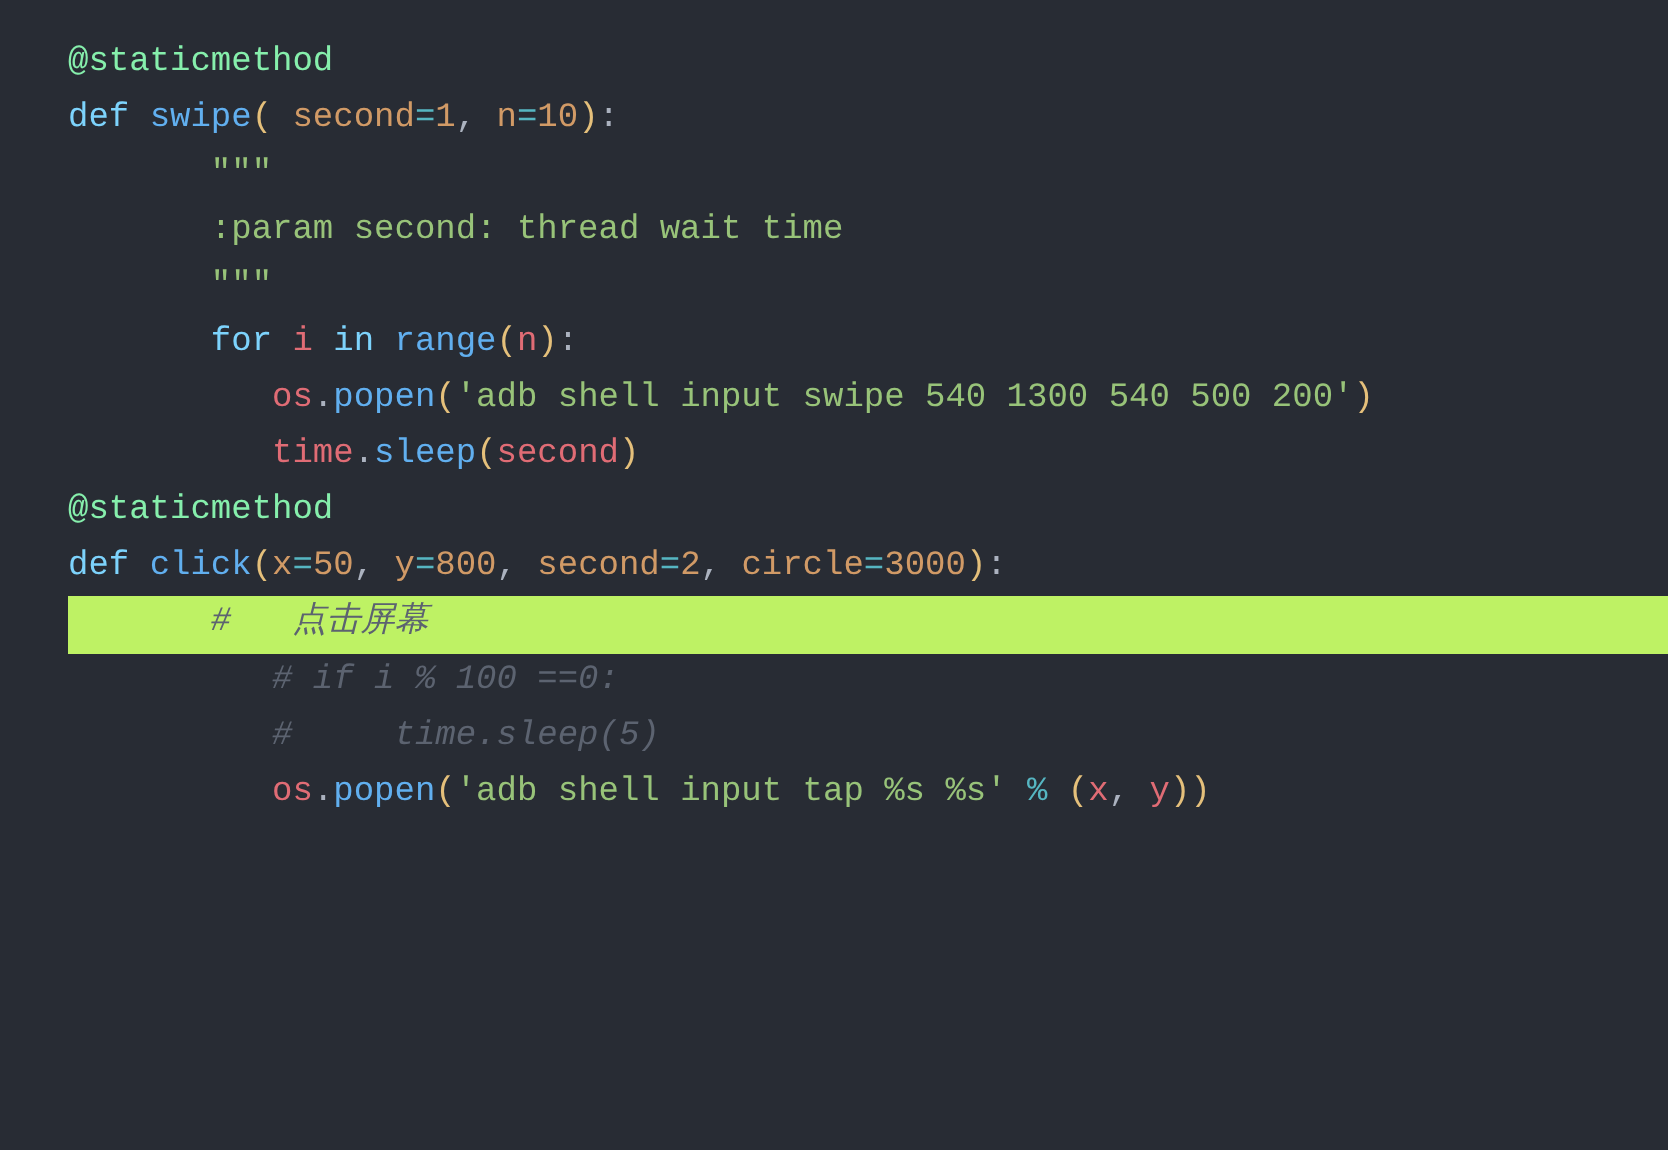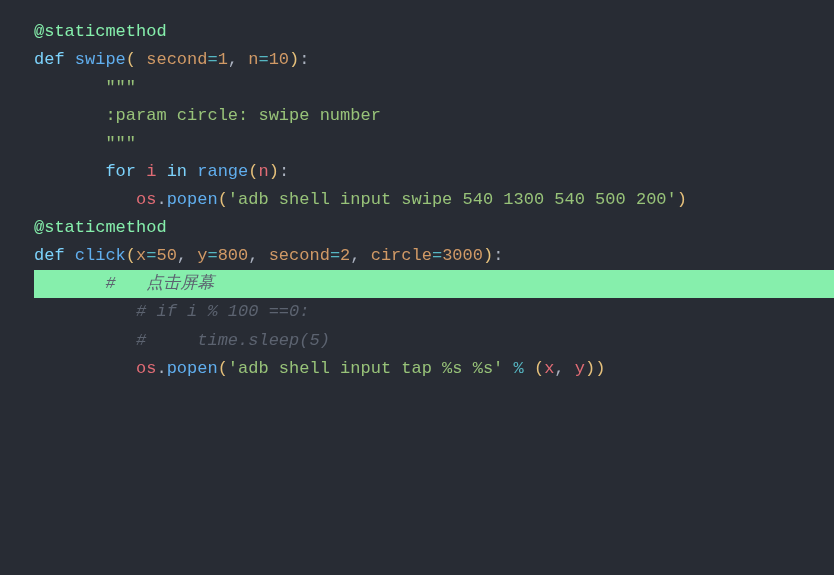--- a/index.html
+++ b/index.html
@@ -9,21 +9,21 @@
     font-size: 17px;
     line-height: 1.65;
     color: #abb2bf;
     padding: 18px 0 18px 34px;
     width: 834px;
     height: 575px;
     overflow: hidden;
   }
   .code-block { position: relative; }
   .line { white-space: pre; }
-  .line.highlighted { background: #86efac; }
+  .line.highlighted { background: #bef264; }
   .gutter-pipe {
     border-left: 1px solid #4b5263;
     display: inline-block;
     width: 0;
     margin-left: -1px;
   }
   
   .c-decor   { color: #86efac; }   
   .c-kw      { color: #7dd3fc; }   
   .c-fn      { color: #61afef; }   
@@ -42,30 +42,31 @@
 
 <div class="code-block">
 
 <div class="line"><span class="c-decor">@staticmethod</span></div>
 
 <div class="line"><span class="c-kw">def</span> <span class="c-fn">swipe</span><span class="c-paren">(</span><span class="c-param"> second</span><span class="c-op">=</span><span class="c-num">1</span><span class="c-punc">, </span><span class="c-param">n</span><span class="c-op">=</span><span class="c-num">10</span><span class="c-paren">)</span><span class="c-punc">:</span></div>
 
 <div class="line">    <span class="gutter-pipe"></span>   <span class="c-str">"""</span></div>
 
 
+<div class="line">    <span class="gutter-pipe"></span>   <span class="c-str">:param second: thread wait time</span></div>
 
-<div class="line">    <span class="gutter-pipe"></span>   <span class="c-str">:param circle: swipe number</span></div>
 
 
 <div class="line">    <span class="gutter-pipe"></span>   <span class="c-str">"""</span></div>
 
 <div class="line">    <span class="gutter-pipe"></span>   <span class="c-kw">for</span> <span class="c-use">i</span> <span class="c-kw">in</span> <span class="c-fn">range</span><span class="c-paren">(</span><span class="c-use">n</span><span class="c-paren">)</span><span class="c-punc">:</span></div>
 
 <div class="line">    <span class="gutter-pipe"></span>   <span class="gutter-pipe"></span>   <span class="c-use">os</span><span class="c-punc">.</span><span class="c-attr">popen</span><span class="c-paren">(</span><span class="c-str">'adb shell input swipe 540 1300 540 500 200'</span><span class="c-paren">)</span></div>
 
+<div class="line">    <span class="gutter-pipe"></span>   <span class="gutter-pipe"></span>   <span class="c-use">time</span><span class="c-punc">.</span><span class="c-attr">sleep</span><span class="c-paren">(</span><span class="c-use">second</span><span class="c-paren">)</span></div>
 
 <div class="line"><span class="c-decor">@staticmethod</span></div>
 
 <div class="line"><span class="c-kw">def</span> <span class="c-fn">click</span><span class="c-paren">(</span><span class="c-param">x</span><span class="c-op">=</span><span class="c-num">50</span><span class="c-punc">, </span><span class="c-param">y</span><span class="c-op">=</span><span class="c-num">800</span><span class="c-punc">, </span><span class="c-param">second</span><span class="c-op">=</span><span class="c-num">2</span><span class="c-punc">, </span><span class="c-param">circle</span><span class="c-op">=</span><span class="c-num">3000</span><span class="c-paren">)</span><span class="c-punc">:</span></div>
 
 <div class="line highlighted">    <span class="gutter-pipe"></span>   <span class="c-cmt">#   点击屏幕</span></div>
 
 
 <div class="line">    <span class="gutter-pipe"></span>   <span class="gutter-pipe"></span>   <span class="c-cmt"># if i % 100 ==0:</span></div>
 

